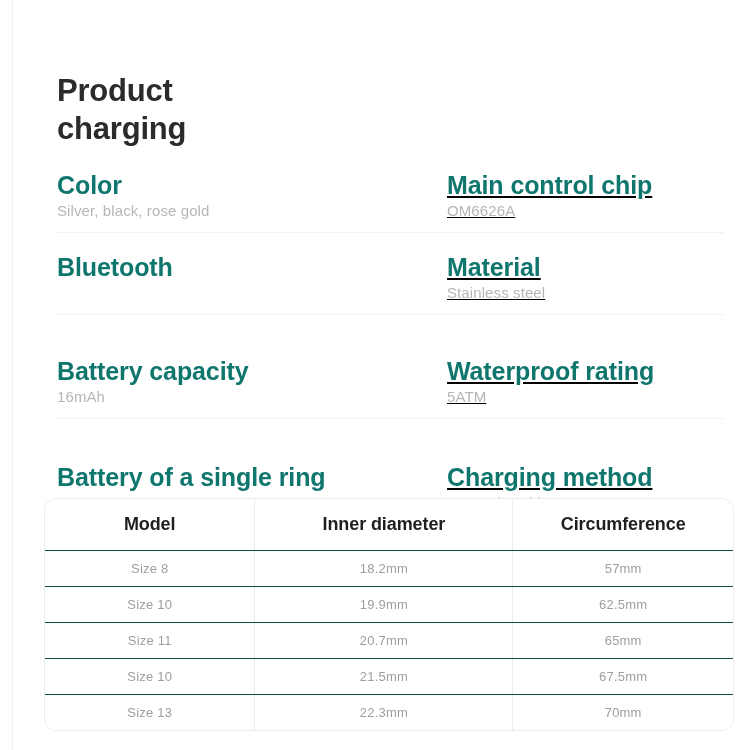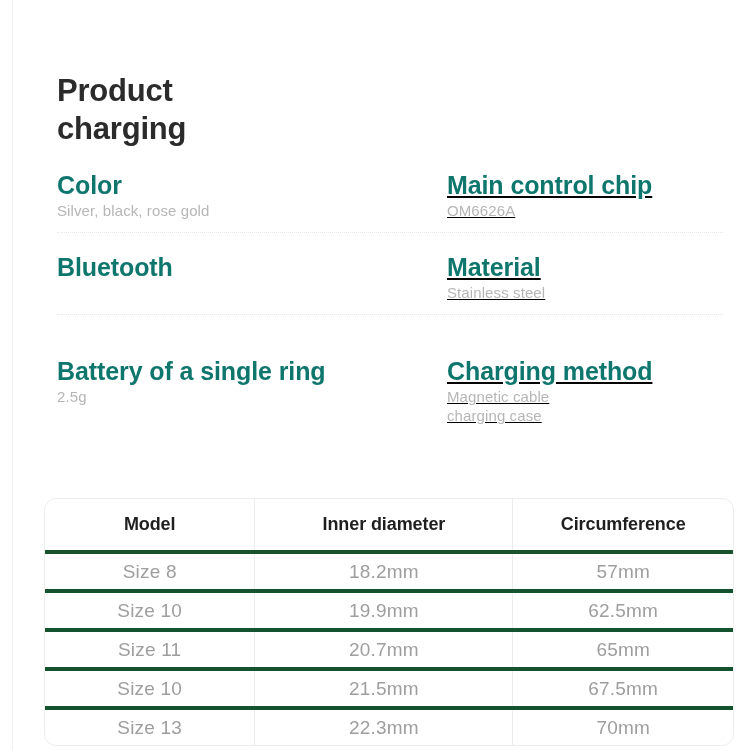--- a/index.html
+++ b/index.html
@@ -97,35 +97,35 @@
   }
   table.size-table {
     width: 100%;
     border-collapse: collapse;
     table-layout: fixed;
   }
   table.size-table th,
   table.size-table td {
     text-align: center;
     border-right: 1px solid #ededed;
-    border-bottom: 4px solid #14532d;
+    border-bottom: 1px solid #14532d;
   }
   table.size-table th:last-child,
   table.size-table td:last-child { border-right: none; }
   table.size-table tr:last-child td { border-bottom: none; }
 
   table.size-table th {
     font-size: 18px;
     font-weight: bold;
     color: #1f1f1f;
     height: 49px;
     letter-spacing: -0.1px;
   }
   table.size-table td {
-    font-size: 19px;
+    font-size: 13px;
     color: #9e9e9e;
     height: 33px;
     letter-spacing: 0.2px;
   }
   .col-model  { width: 30.5%; }
   .col-inner  { width: 37.5%; }
   .col-circ   { width: 32%; }
 </style>
 </head>
 <body>
@@ -155,20 +155,31 @@
       <div class="spec-cell left">
         <div class="spec-label">Bluetooth</div>
       </div>
       <div class="spec-cell right">
         <div class="spec-label">Material</div>
         <div class="spec-value">Stainless steel</div>
       </div>
       <div class="dotted-sep" style="top:82px;"></div>
     </div>
 
+    <div class="spec-row" style="height:84px; padding-top:22px;">
+      <div class="spec-cell left">
+        <div class="spec-label">Battery capacity</div>
+        <div class="spec-value">16mAh</div>
+      </div>
+      <div class="spec-cell right">
+        <div class="spec-label">Waterproof rating</div>
+        <div class="spec-value">5ATM</div>
+      </div>
+      <div class="dotted-sep" style="top:84px;"></div>
+    </div>
 
     <div class="spec-row" style="height:80px; padding-top:22px;">
       <div class="spec-cell left">
         <div class="spec-label">Battery of a single ring</div>
         <div class="spec-value">2.5g</div>
       </div>
       <div class="spec-cell right">
         <div class="spec-label">Charging method</div>
         <div class="spec-value">
           <span class="vline">Magnetic cable</span>

